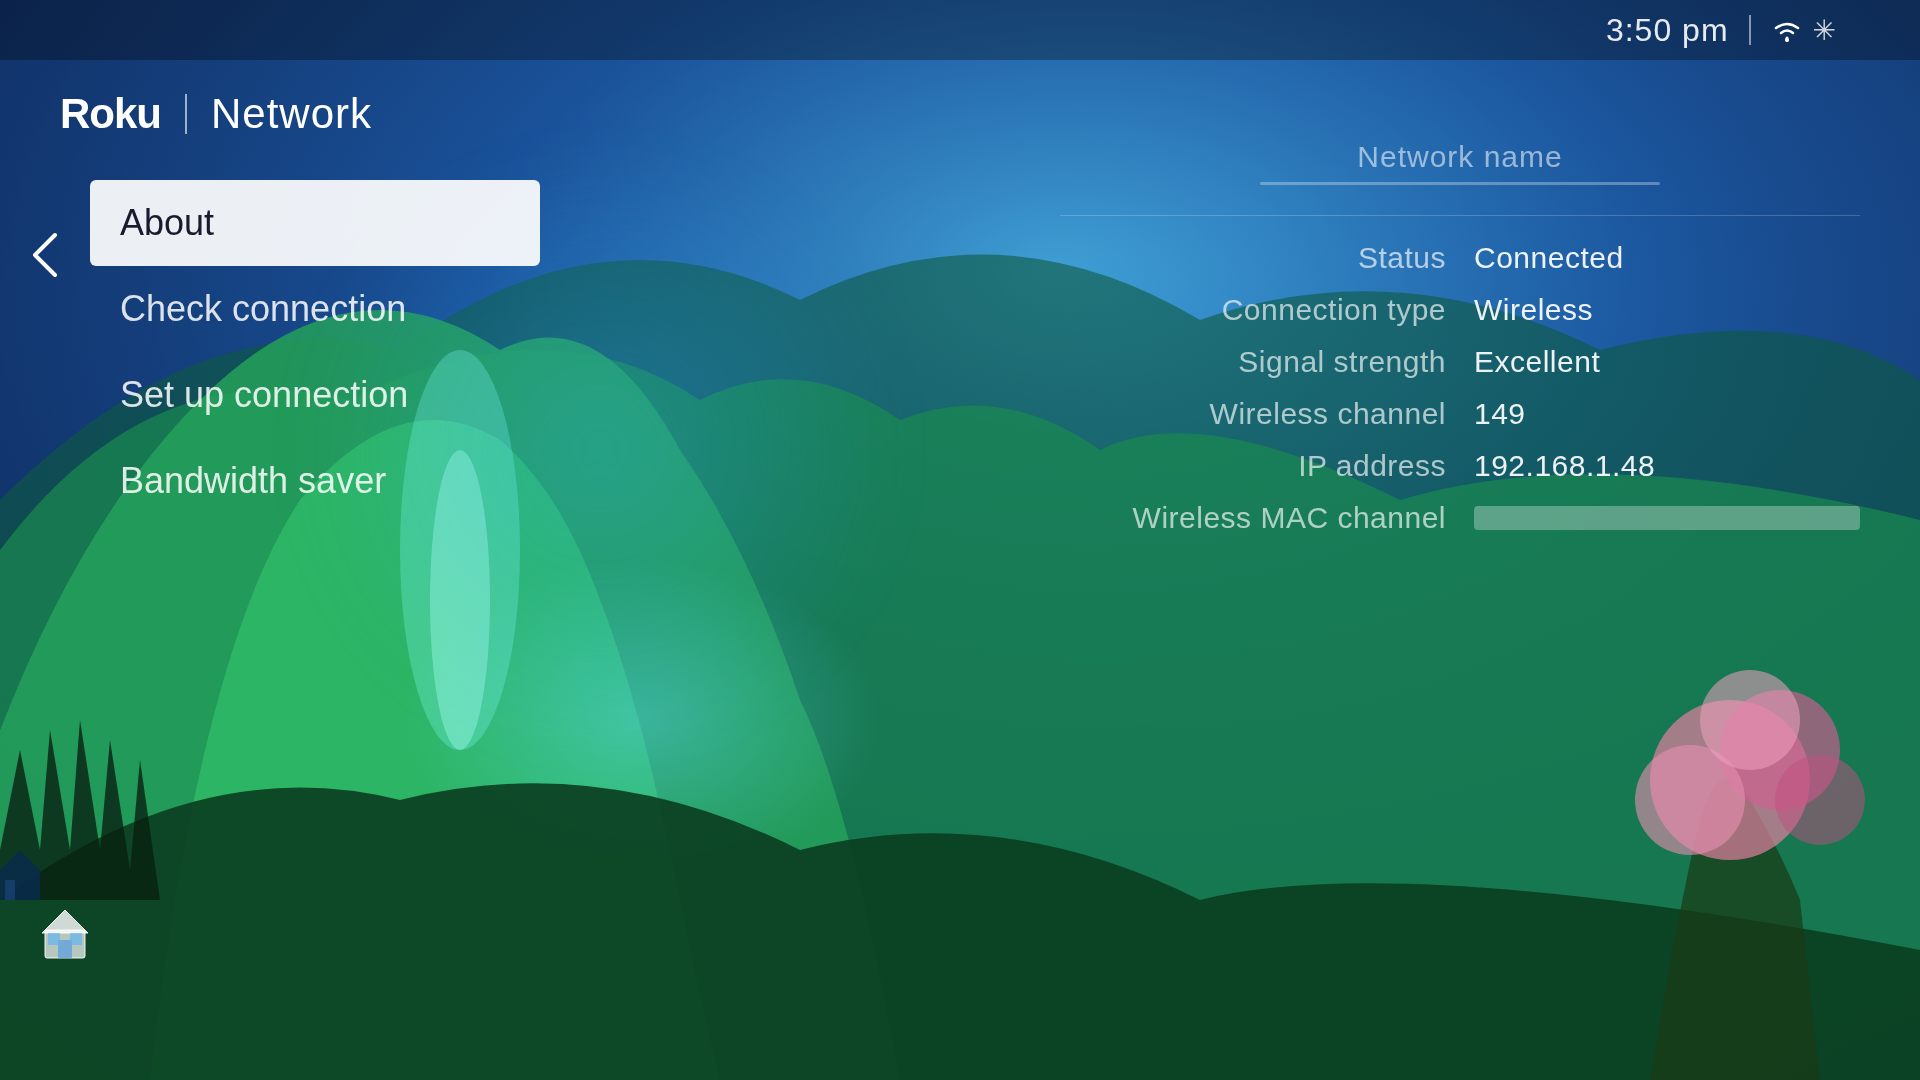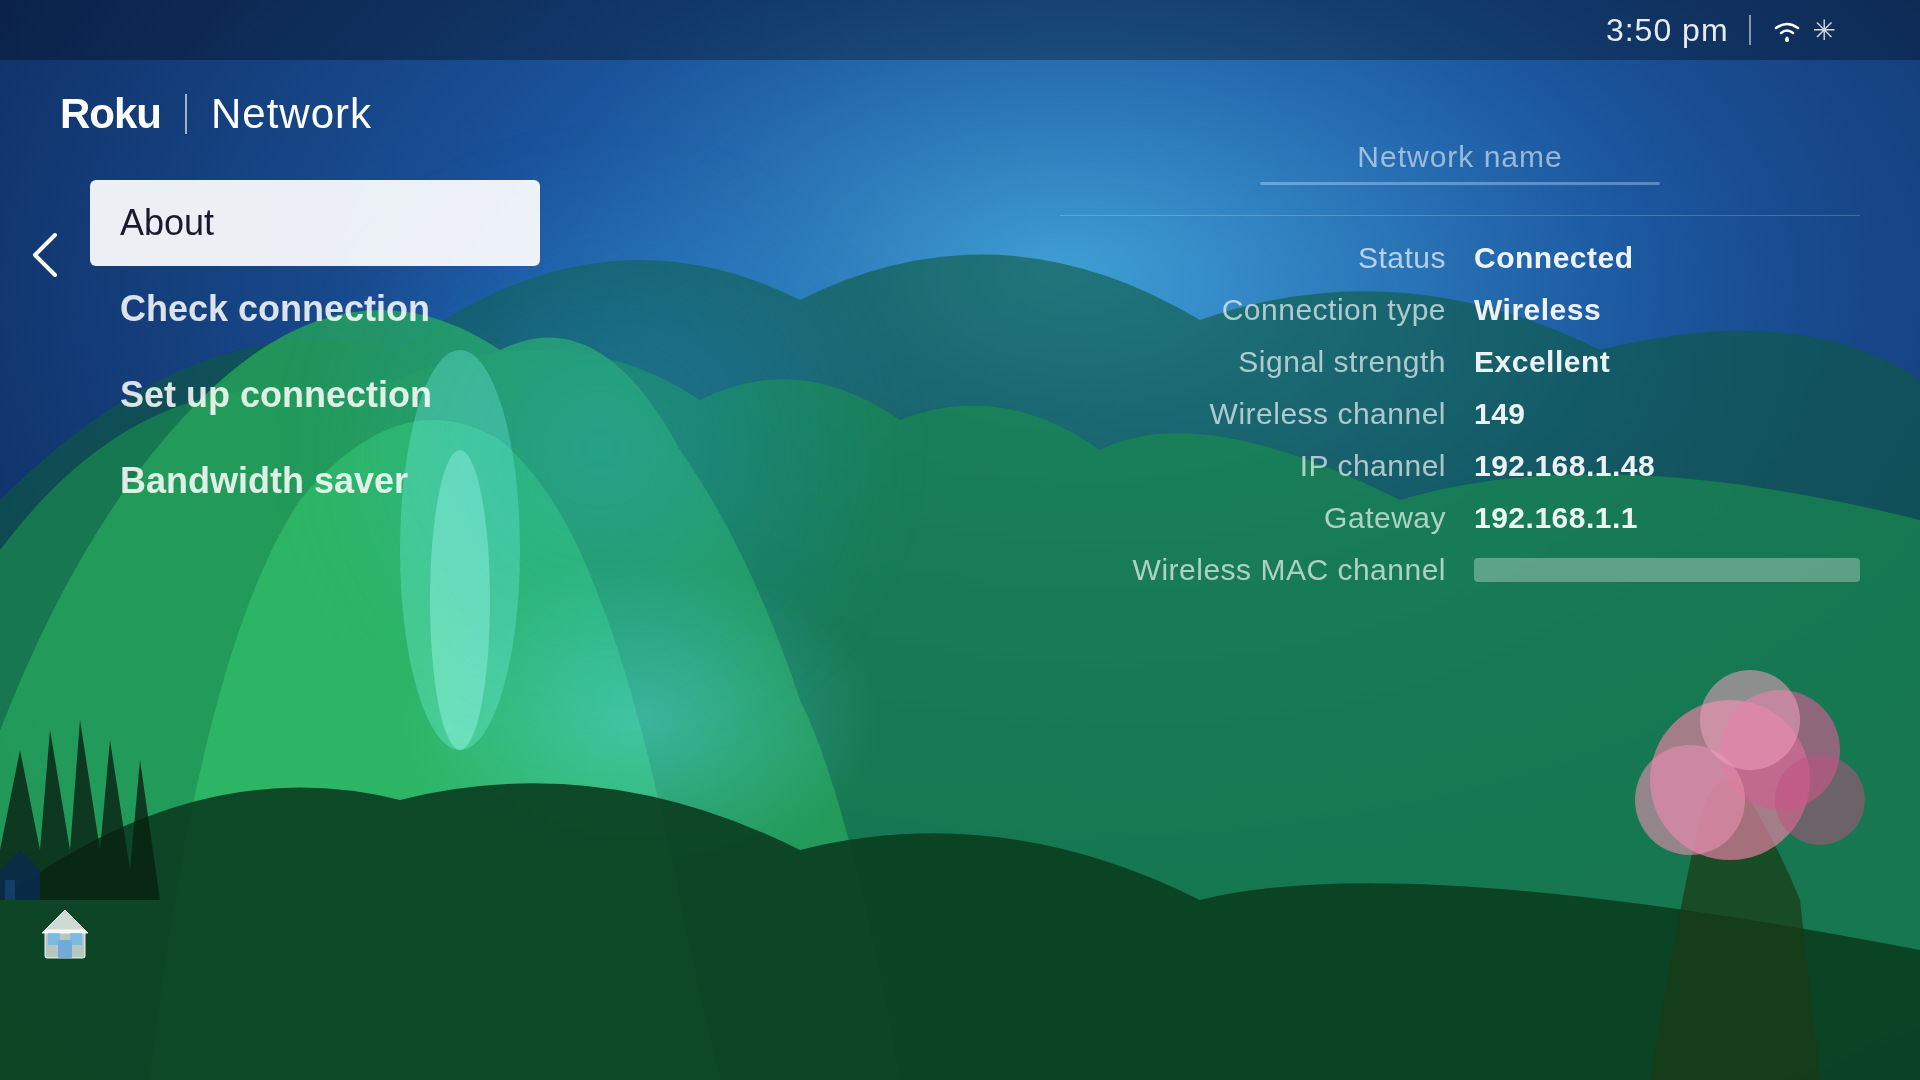--- a/index.html
+++ b/index.html
@@ -143,21 +143,21 @@
     }
 
     .menu-items {
       margin-left: 50px;
     }
 
     .menu-item {
       padding: 22px 30px;
       color: rgba(255,255,255,0.85);
       font-size: 36px;
-      font-weight: 700;
+      font-weight: 400;
       cursor: pointer;
       border-radius: 6px;
       white-space: nowrap;
     }
 
     .menu-item.active {
       background: rgba(255,255,255,0.92);
       color: #1a1a2e;
       font-weight: 500;
     }
@@ -205,21 +205,21 @@
       font-size: 30px;
       color: rgba(255,255,255,0.65);
       text-align: right;
       flex: 1;
       letter-spacing: 0.5px;
     }
 
     .info-value {
       font-size: 30px;
       color: rgba(255,255,255,0.92);
-      font-weight: 700;
+      font-weight: 400;
       flex: 1;
       letter-spacing: 0.5px;
     }
 
     .info-value.blurred {
       background: rgba(255,255,255,0.3);
       height: 24px;
       border-radius: 4px;
       width: 300px;
     }
@@ -353,28 +353,24 @@
     <span class="info-label">Signal strength</span>
     <span class="info-value">Excellent</span>
   </div>
 
   <div class="info-row">
     <span class="info-label">Wireless channel</span>
     <span class="info-value">149</span>
   </div>
 
   <div class="info-row">
-    <span class="info-label">IP channel</span>
+    <span class="info-label">IP address</span>
     <span class="info-value">192.168.1.48</span>
   </div>
 
-  <div class="info-row">
-    <span class="info-label">Gateway</span>
-    <span class="info-value">192.168.1.1</span>
-  </div>
 
   <div class="info-row">
     <span class="info-label">Wireless MAC channel</span>
     <span class="info-value blurred"></span>
   </div>
 </div>
 
 <div class="home-icon-area">
   <svg width="50" height="55" viewBox="0 0 50 55" xmlns="http://www.w3.org/2000/svg">
     <rect x="5" y="25" width="40" height="28" rx="2" fill="rgba(255,255,255,0.7)" stroke="rgba(255,255,255,0.9)" stroke-width="1"></rect>

